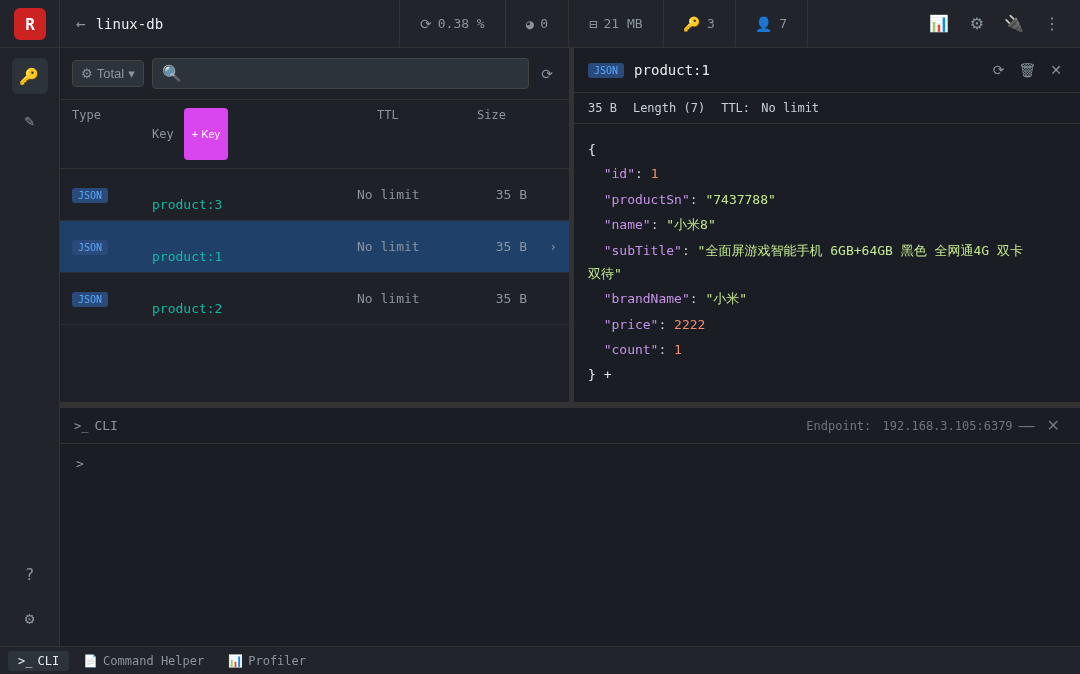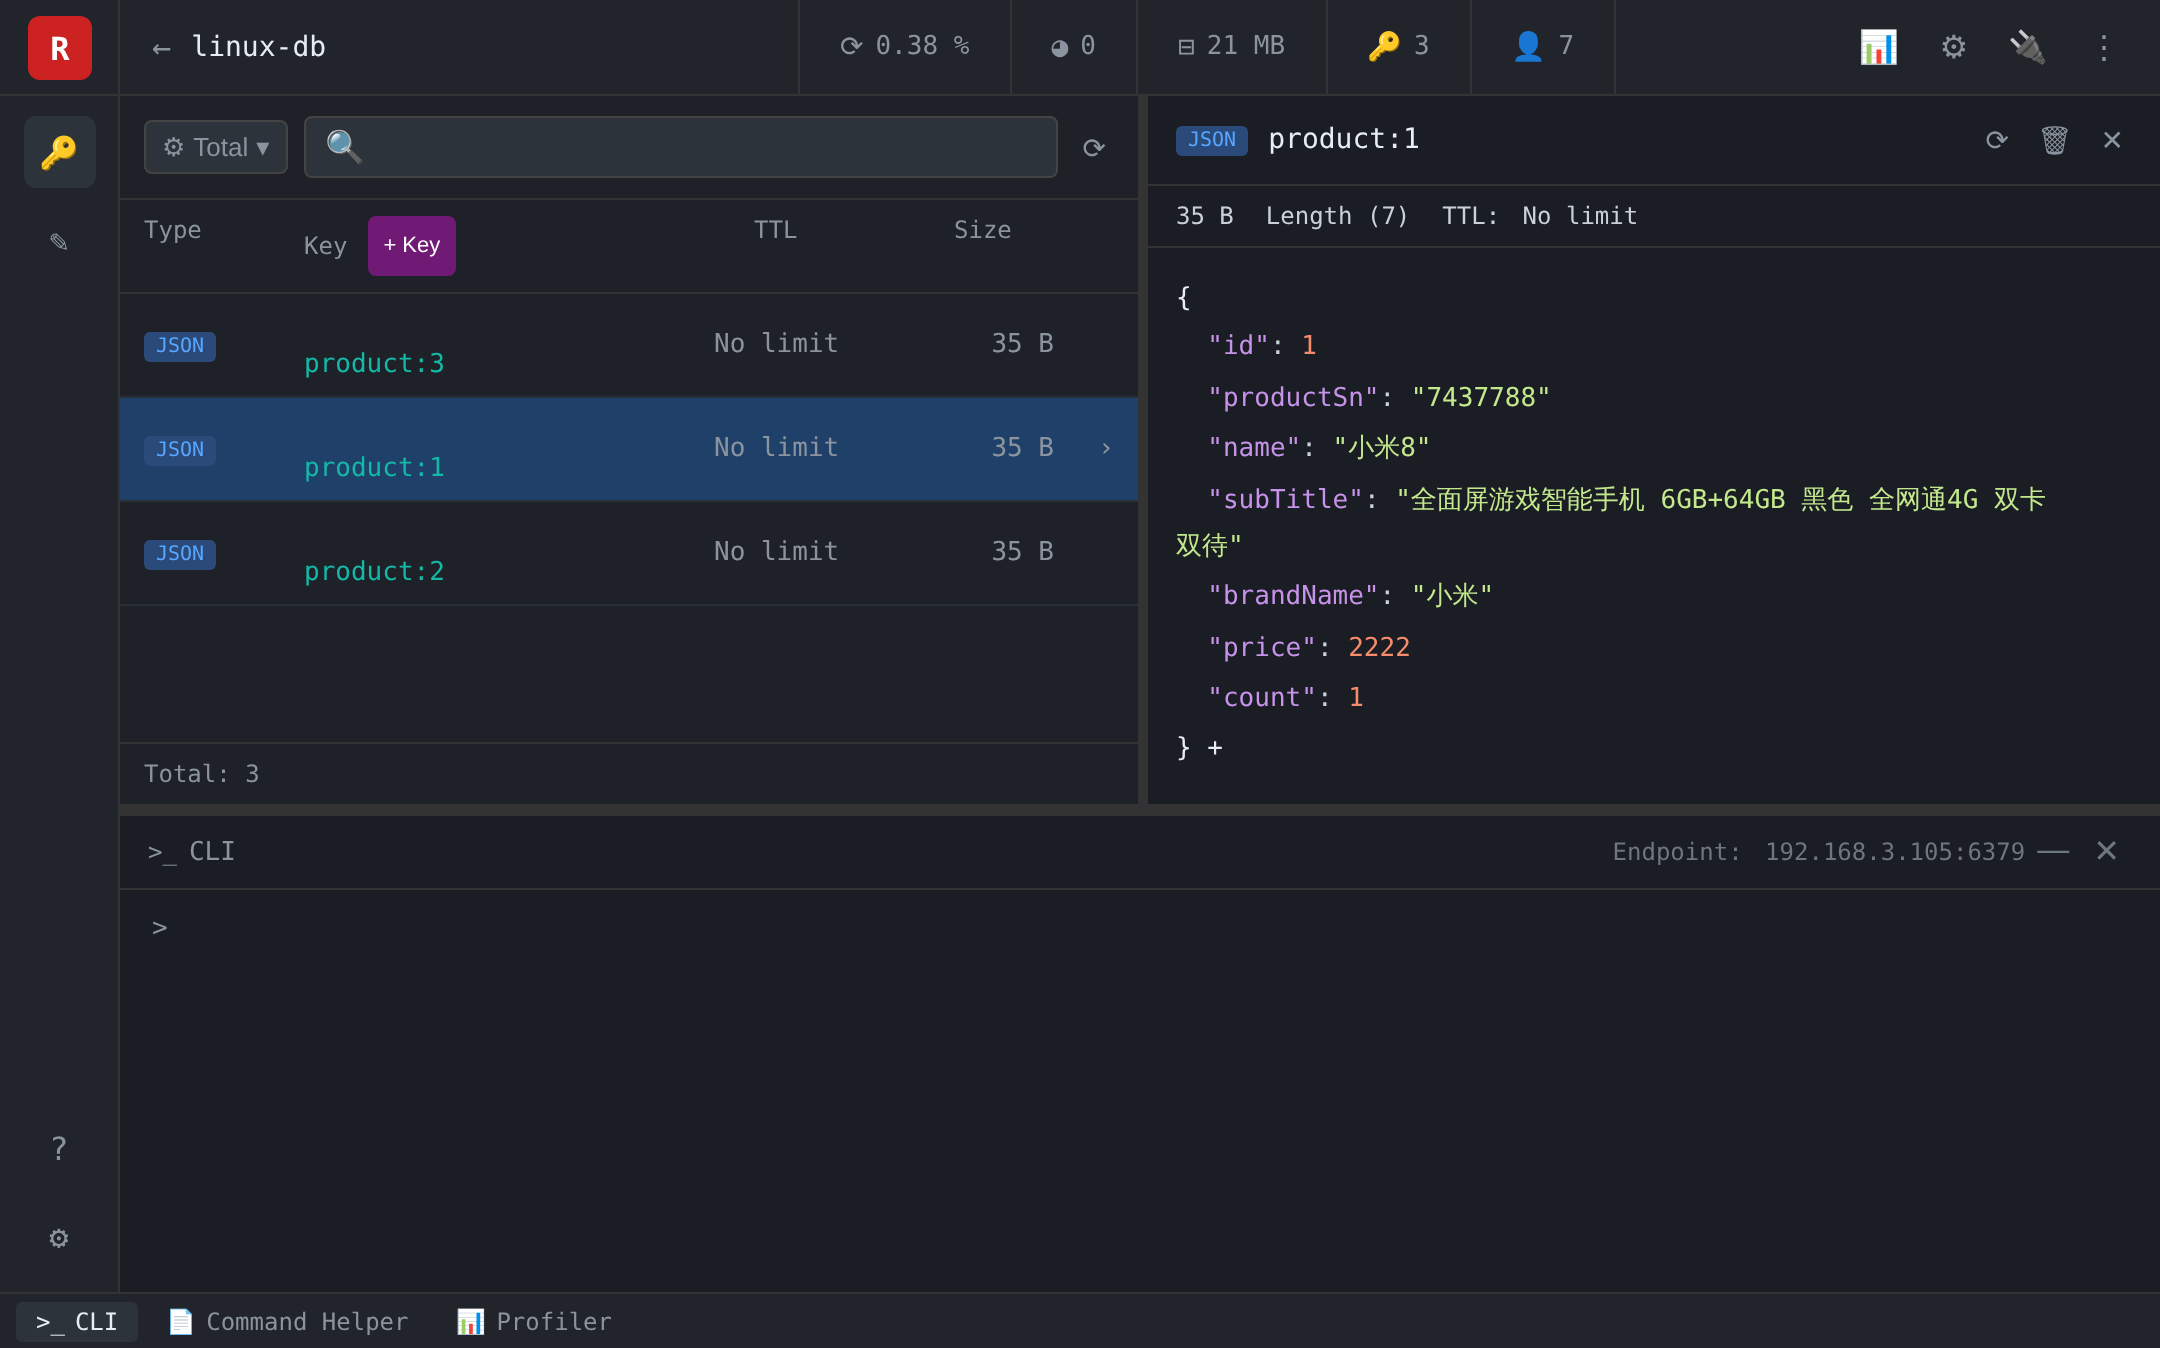--- a/index.html
+++ b/index.html
@@ -211,26 +211,26 @@
     }
     .table-header {
       display: grid;
       grid-template-columns: 80px 1fr 100px 80px;
       padding: 8px 12px;
       border-bottom: 1px solid #333;
       color: #8b949e;
       font-size: 12px;
     }
     .add-key-btn {
-      background: #701a75;
+      background: #d946ef;
       border: none;
       border-radius: 4px;
       color: #fff;
       font-size: 11px;
-      padding: 9px 8px;
+      padding: 20px 8px;
       cursor: pointer;
       margin-left: 4px;
     }
     .table-row {
       display: grid;
       grid-template-columns: 80px 1fr 100px 80px 20px;
       padding: 8px 12px;
       border-bottom: 1px solid #2a2e36;
       align-items: center;
       cursor: pointer;
@@ -521,21 +521,20 @@
               <span class="row-arrow">›</span>
             </div>
             <div class="table-row">
               <span><span class="badge">JSON</span></span>
               <span class="row-key">product:2</span>
               <span class="row-ttl">No limit</span>
               <span class="row-size">35 B</span>
             </div>
           </div>
 
-          <div class="total-bar">Total: 3</div>
         </div>
 
         <div class="divider-h"></div>
 
         <div class="detail-panel">
           <div class="detail-header">
             <span class="badge">JSON</span>
             <span class="detail-title">product:1</span>
             <div class="detail-actions">
               <button class="icon-btn">⟳</button>

